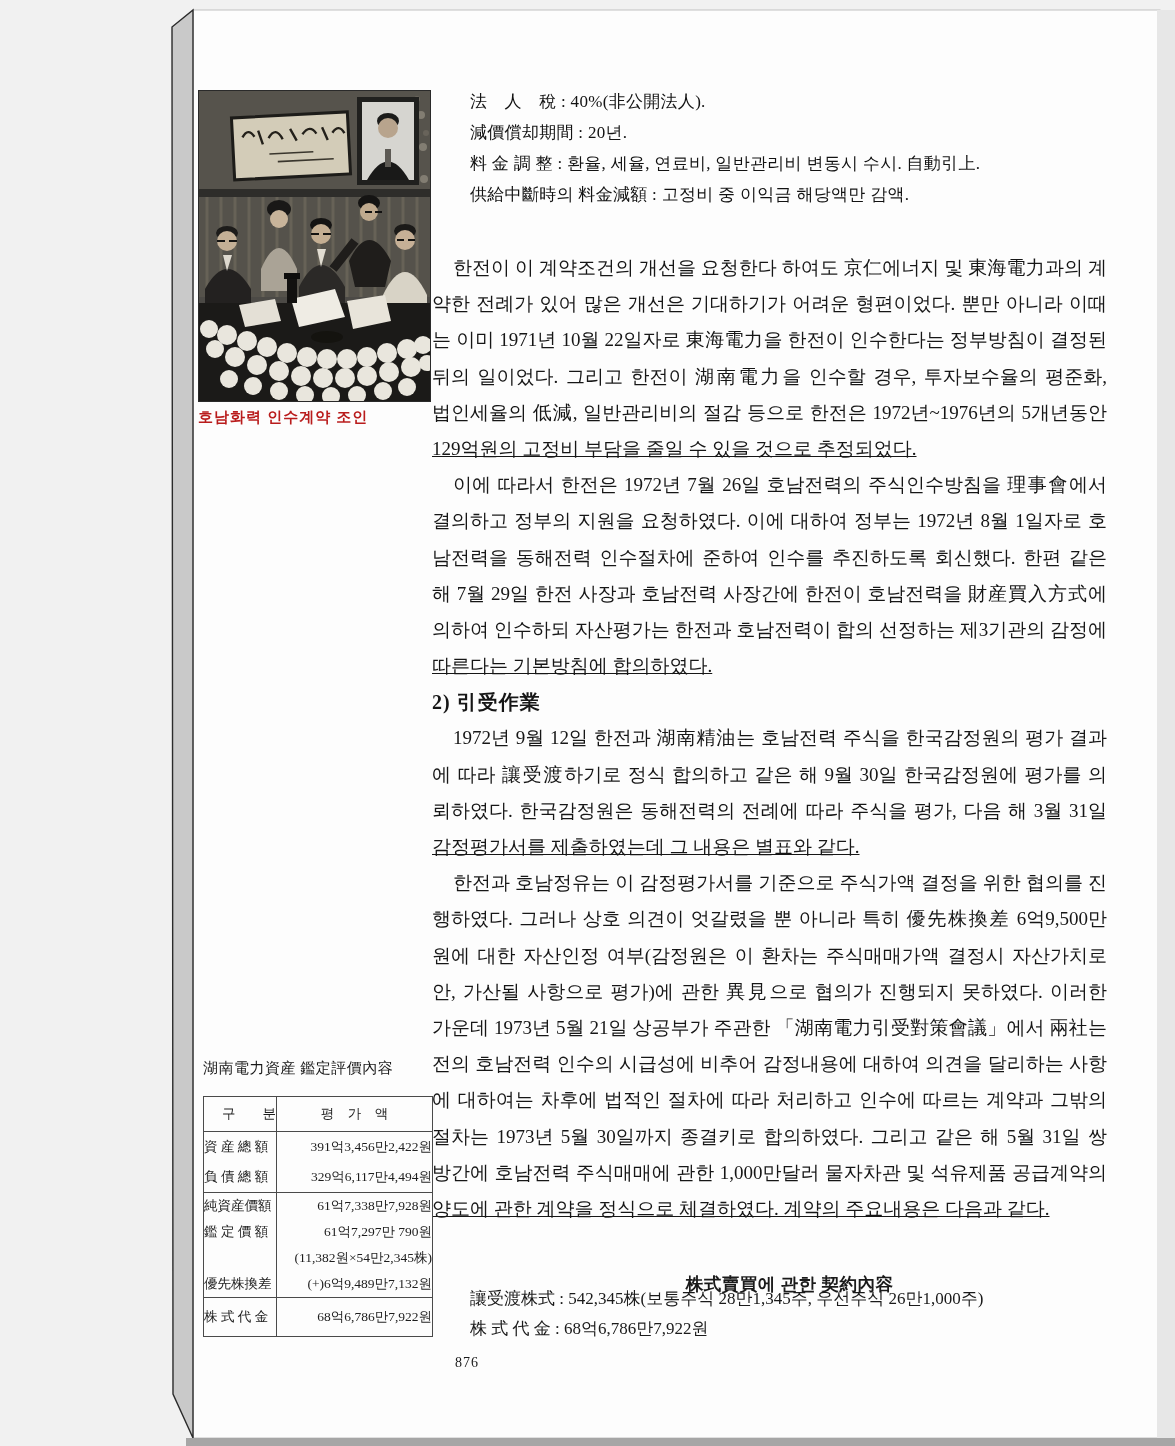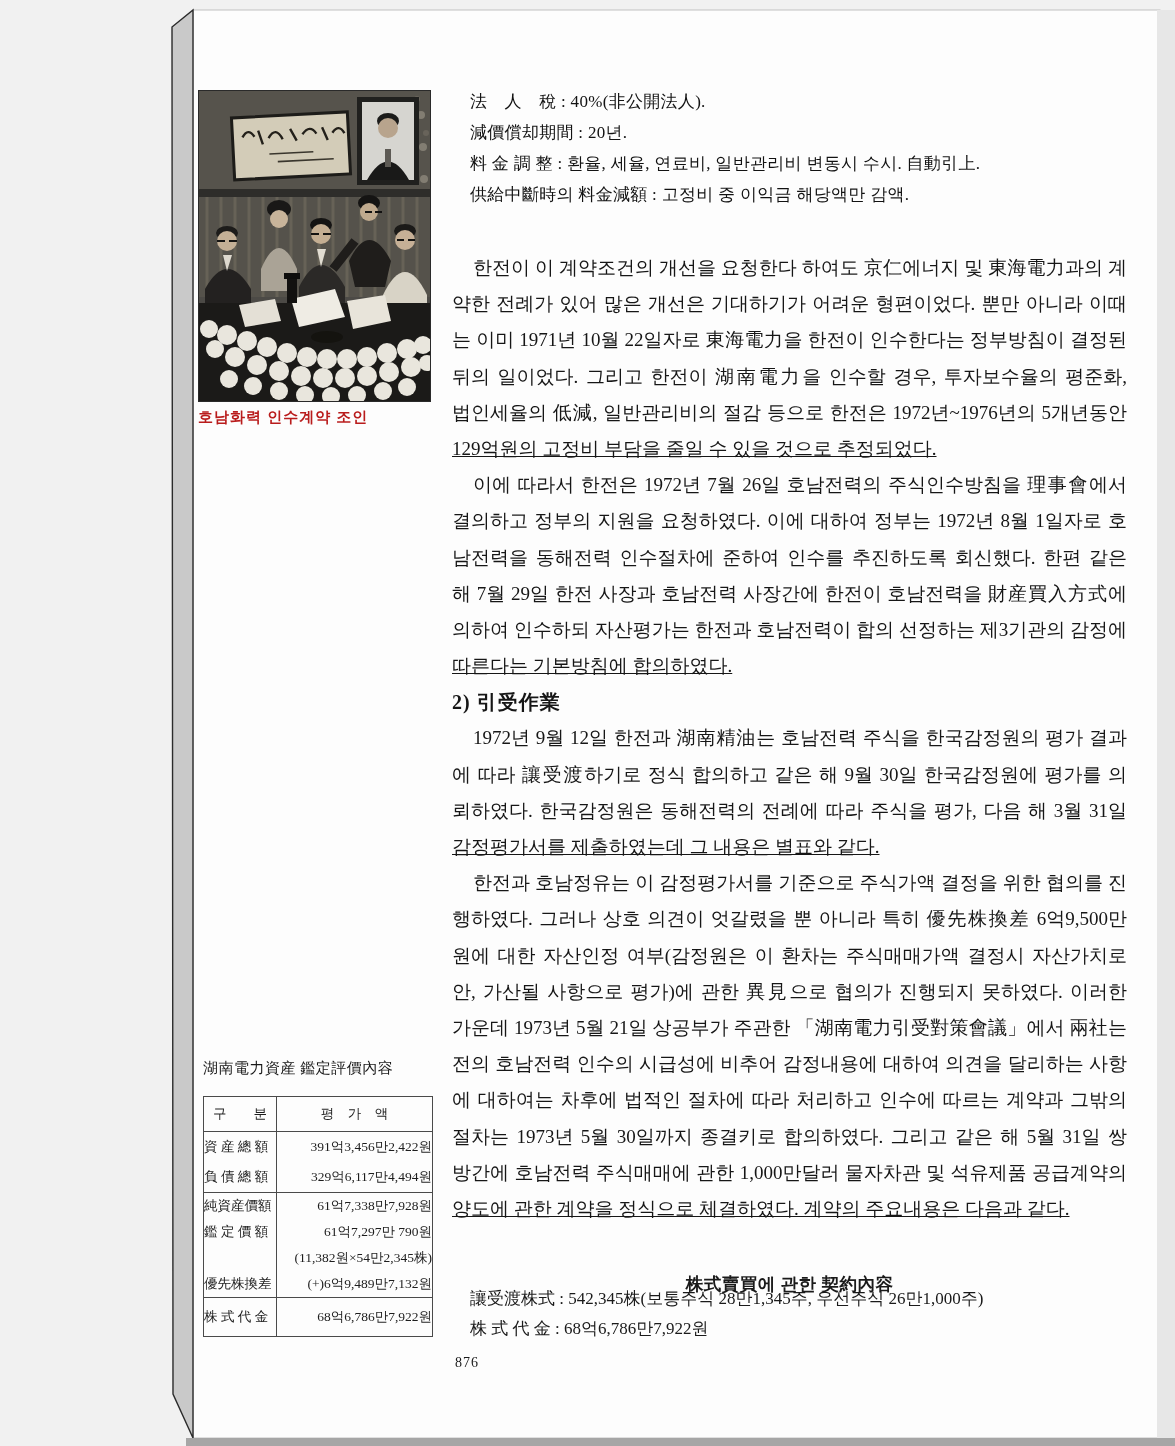--- a/index.html
+++ b/index.html
@@ -15,36 +15,36 @@
   
   .photo{left:198px;top:90px;width:233px;height:312px;border:1px solid #2a2a2a;box-sizing:border-box;background:#4a4a48;}
   .photo svg{display:block;}
   .caption{left:198px;top:408px;width:240px;font-family:"Liberation Sans", sans-serif;font-weight:700;font-size:15px;letter-spacing:1px;color:#b91c1c;}
 
   
   .terms{left:470px;top:86px;width:660px;font-size:17px;line-height:31px;letter-spacing:.3px;color:#121212;}
   .terms .tline{height:31px;overflow:hidden;white-space:nowrap;}
 
   
-  .bodycol{left:452px;top:250px;width:675px;font-size:19px;color:#161616;}
+  .bodycol{left:432px;top:250px;width:675px;font-size:19px;color:#161616;}
   .line{height:36.2px;line-height:36.2px;overflow:hidden;text-align:justify;text-align-last:justify;word-break:keep-all;}
   .line.plast{text-align-last:left;text-decoration:underline;}
   .line.pfirst{text-indent:21px;}
   .bheading{height:36.2px;line-height:36.2px;font-weight:700;font-size:20px;letter-spacing:1px;}
 
   
   .tbl-title{left:203px;top:1031px;width:240px;font-size:15px;letter-spacing:.5px;color:#181818;margin-top:28px;}
   .tblwrap{left:203px;top:1096px;}
   table.assess{border-collapse:collapse;width:230px;table-layout:fixed;font-size:13.5px;color:#1d1d1d;}
   table.assess{border:1.5px solid #4a4a4a;}
   table.assess td{padding:0;vertical-align:middle;overflow:hidden;white-space:nowrap;}
   td.lab{width:72px;border-right:1px solid #4a4a4a;padding-left:5px;}
   td.val{text-align:right;padding-right:5px;}
   tr.hrow td{height:34px;}
-  tr.hrow td.lab{text-align:center;padding-left:0;}
+  tr.hrow td.lab{text-align:right;padding-left:0;}
   tr.hrow td.val{text-align:center;padding-right:0;}
   tr.gstart td{border-top:1px solid #4a4a4a;}
   tr.g1 td{height:30px;}
   tr.g2 td{height:26px;}
   tr.g3 td{height:38px;}
 
   
   .c-heading{left:452px;top:1256px;width:675px;text-align:center;font-weight:700;font-size:17.5px;letter-spacing:.5px;margin-top:16px;}
   .c-lines{left:470px;top:1284px;width:660px;font-size:17px;line-height:30px;}
   .c-lines .cline{height:30px;overflow:hidden;white-space:nowrap;}

